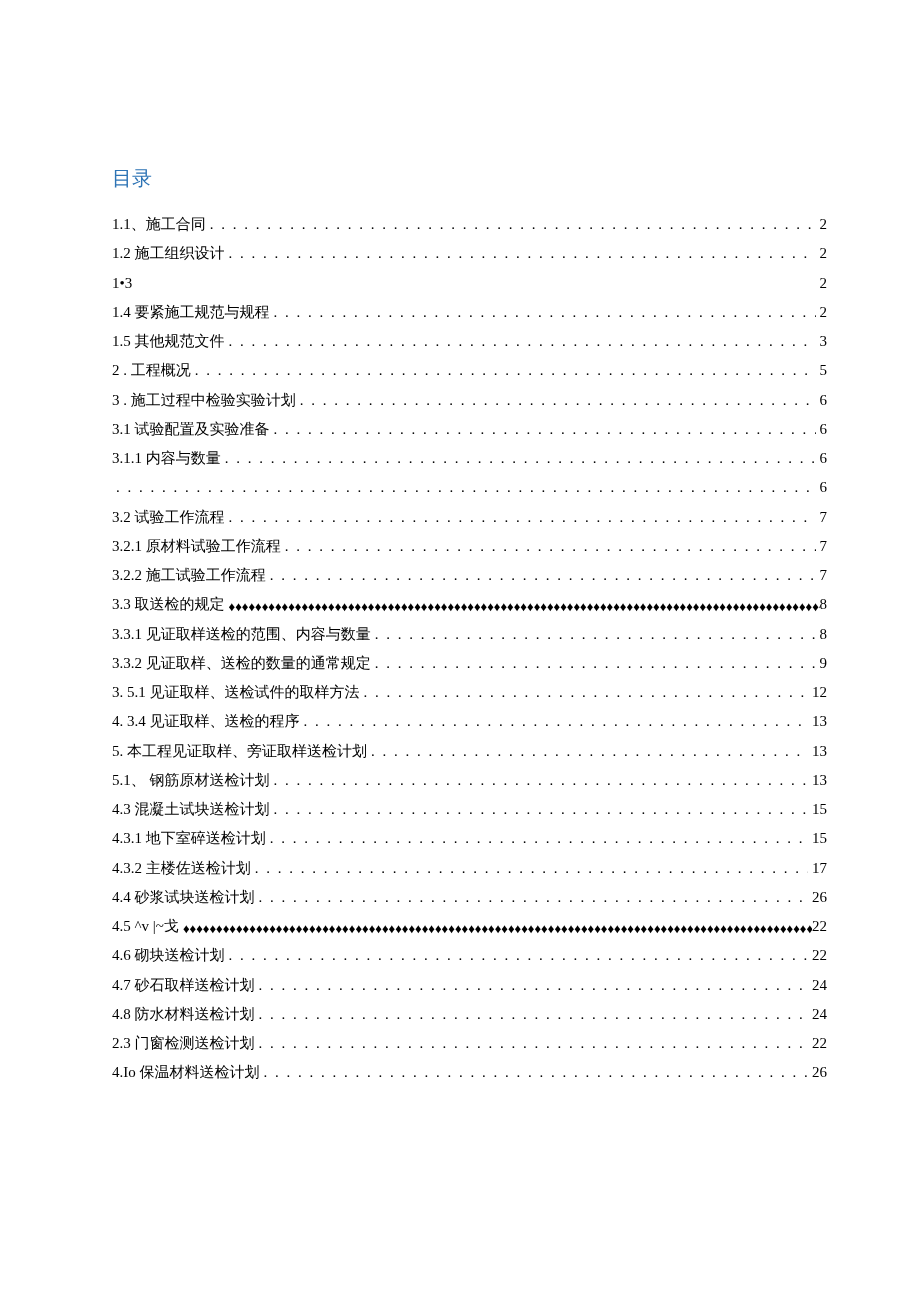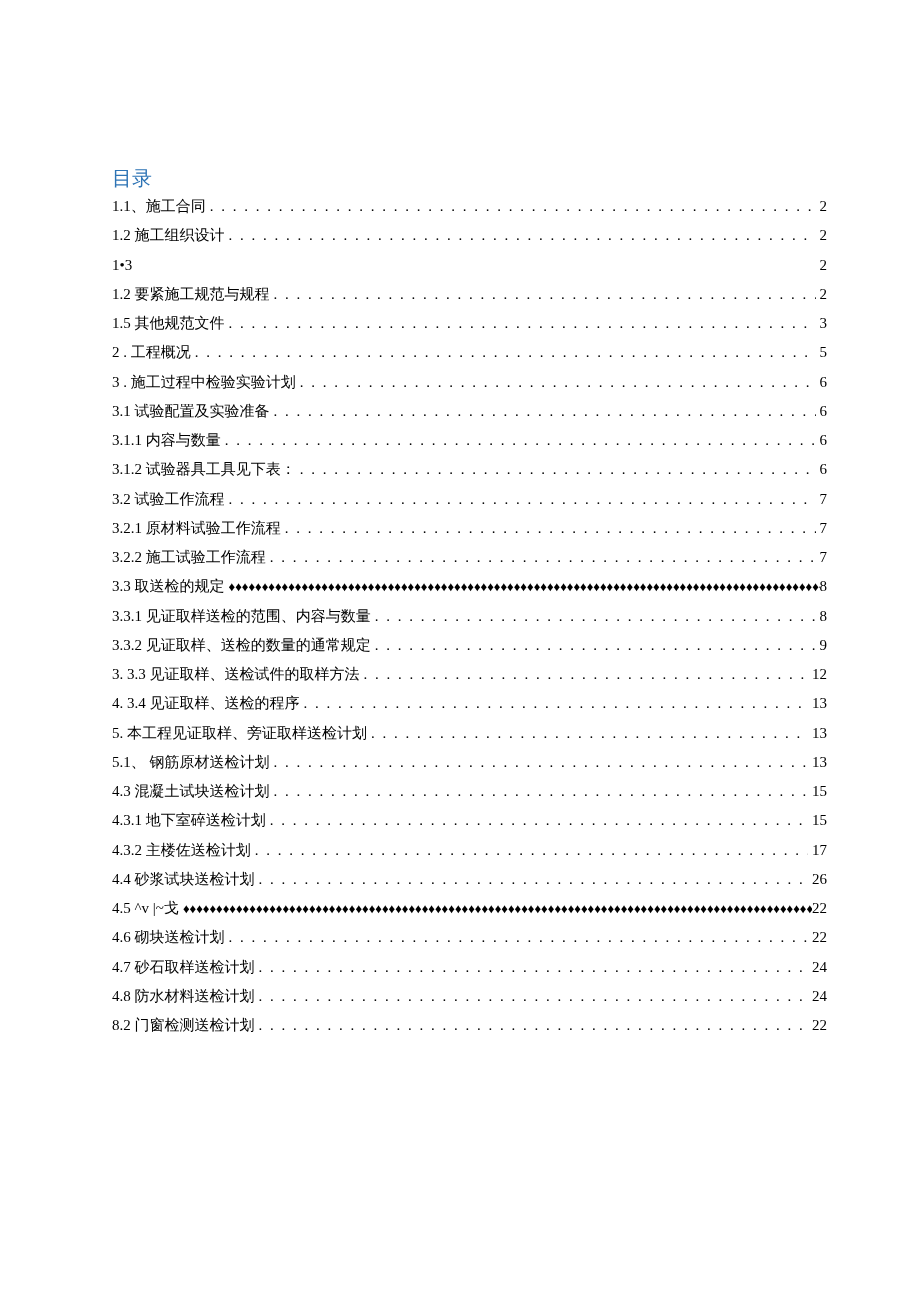--- a/index.html
+++ b/index.html
@@ -6,29 +6,30 @@
     body {
       width: 920px;
       height: 1301px;
       background: #fff;
       font-family: "SimSun", "宋体", serif;
       padding: 165px 90px 0 112px;
     }
     .title {
       color: #2e74b5;
       font-size: 20px;
+      margin-bottom: 18px;
       font-family: "SimSun", "宋体", serif;
     }
     .toc {
       font-size: 15px;
       color: #000;
     }
     .toc-row {
       display: flex;
-      align-items: center;
+      align-items: flex-end;
       line-height: 1.95;
       white-space: nowrap;
       overflow: hidden;
     }
     .toc-label {
       flex: 0 0 auto;
     }
     .toc-leader {
       flex: 1 1 auto;
       overflow: hidden;
@@ -69,21 +70,21 @@
       <span class="toc-label">1.2 施工组织设计</span>
       <span class="toc-leader dots"></span>
       <span class="toc-page">2</span>
     </div>
     <div class="toc-row">
       <span class="toc-label">1•3</span>
       <span class="toc-leader blank"></span>
       <span class="toc-page">2</span>
     </div>
     <div class="toc-row">
-      <span class="toc-label">1.2  要紧施工规范与规程</span>
+      <span class="toc-label">1.4  要紧施工规范与规程</span>
       <span class="toc-leader dots"></span>
       <span class="toc-page">2</span>
     </div>
     <div class="toc-row">
       <span class="toc-label">1.5  其他规范文件</span>
       <span class="toc-leader dots"></span>
       <span class="toc-page">3</span>
     </div>
     <div class="toc-row">
       <span class="toc-label">2  . 工程概况</span>
@@ -99,21 +100,20 @@
       <span class="toc-label">3.1 试验配置及实验准备</span>
       <span class="toc-leader dots"></span>
       <span class="toc-page">6</span>
     </div>
     <div class="toc-row">
       <span class="toc-label">3.1.1 内容与数量</span>
       <span class="toc-leader dots"></span>
       <span class="toc-page">6</span>
     </div>
     <div class="toc-row">
-      <span class="toc-label">3.1.2 试验器具工具见下表：</span>
       <span class="toc-leader dots"></span>
       <span class="toc-page">6</span>
     </div>
     <div class="toc-row">
       <span class="toc-label">3.2 试验工作流程</span>
       <span class="toc-leader dots"></span>
       <span class="toc-page">7</span>
     </div>
     <div class="toc-row">
       <span class="toc-label">3.2.1 原材料试验工作流程</span>
@@ -134,21 +134,21 @@
       <span class="toc-label">3.3.1 见证取样送检的范围、内容与数量</span>
       <span class="toc-leader dots"></span>
       <span class="toc-page">8</span>
     </div>
     <div class="toc-row">
       <span class="toc-label">3.3.2 见证取样、送检的数量的通常规定</span>
       <span class="toc-leader dots"></span>
       <span class="toc-page">9</span>
     </div>
     <div class="toc-row">
-      <span class="toc-label">3.  3.3 见证取样、送检试件的取样方法</span>
+      <span class="toc-label">3.  5.1 见证取样、送检试件的取样方法</span>
       <span class="toc-leader dots"></span>
       <span class="toc-page">12</span>
     </div>
     <div class="toc-row">
       <span class="toc-label">4.  3.4 见证取样、送检的程序</span>
       <span class="toc-leader dots"></span>
       <span class="toc-page">13</span>
     </div>
     <div class="toc-row">
       <span class="toc-label">5.  本工程见证取样、旁证取样送检计划</span>
@@ -194,17 +194,22 @@
       <span class="toc-label">4.7 砂石取样送检计划</span>
       <span class="toc-leader dots"></span>
       <span class="toc-page">24</span>
     </div>
     <div class="toc-row">
       <span class="toc-label">4.8 防水材料送检计划</span>
       <span class="toc-leader dots"></span>
       <span class="toc-page">24</span>
     </div>
     <div class="toc-row">
-      <span class="toc-label">8.2 门窗检测送检计划</span>
+      <span class="toc-label">2.3 门窗检测送检计划</span>
       <span class="toc-leader dots"></span>
       <span class="toc-page">22</span>
+    </div>
+    <div class="toc-row">
+      <span class="toc-label">4.Io 保温材料送检计划</span>
+      <span class="toc-leader dots"></span>
+      <span class="toc-page">26</span>
     </div>
   </div>
 
 </body></html>

